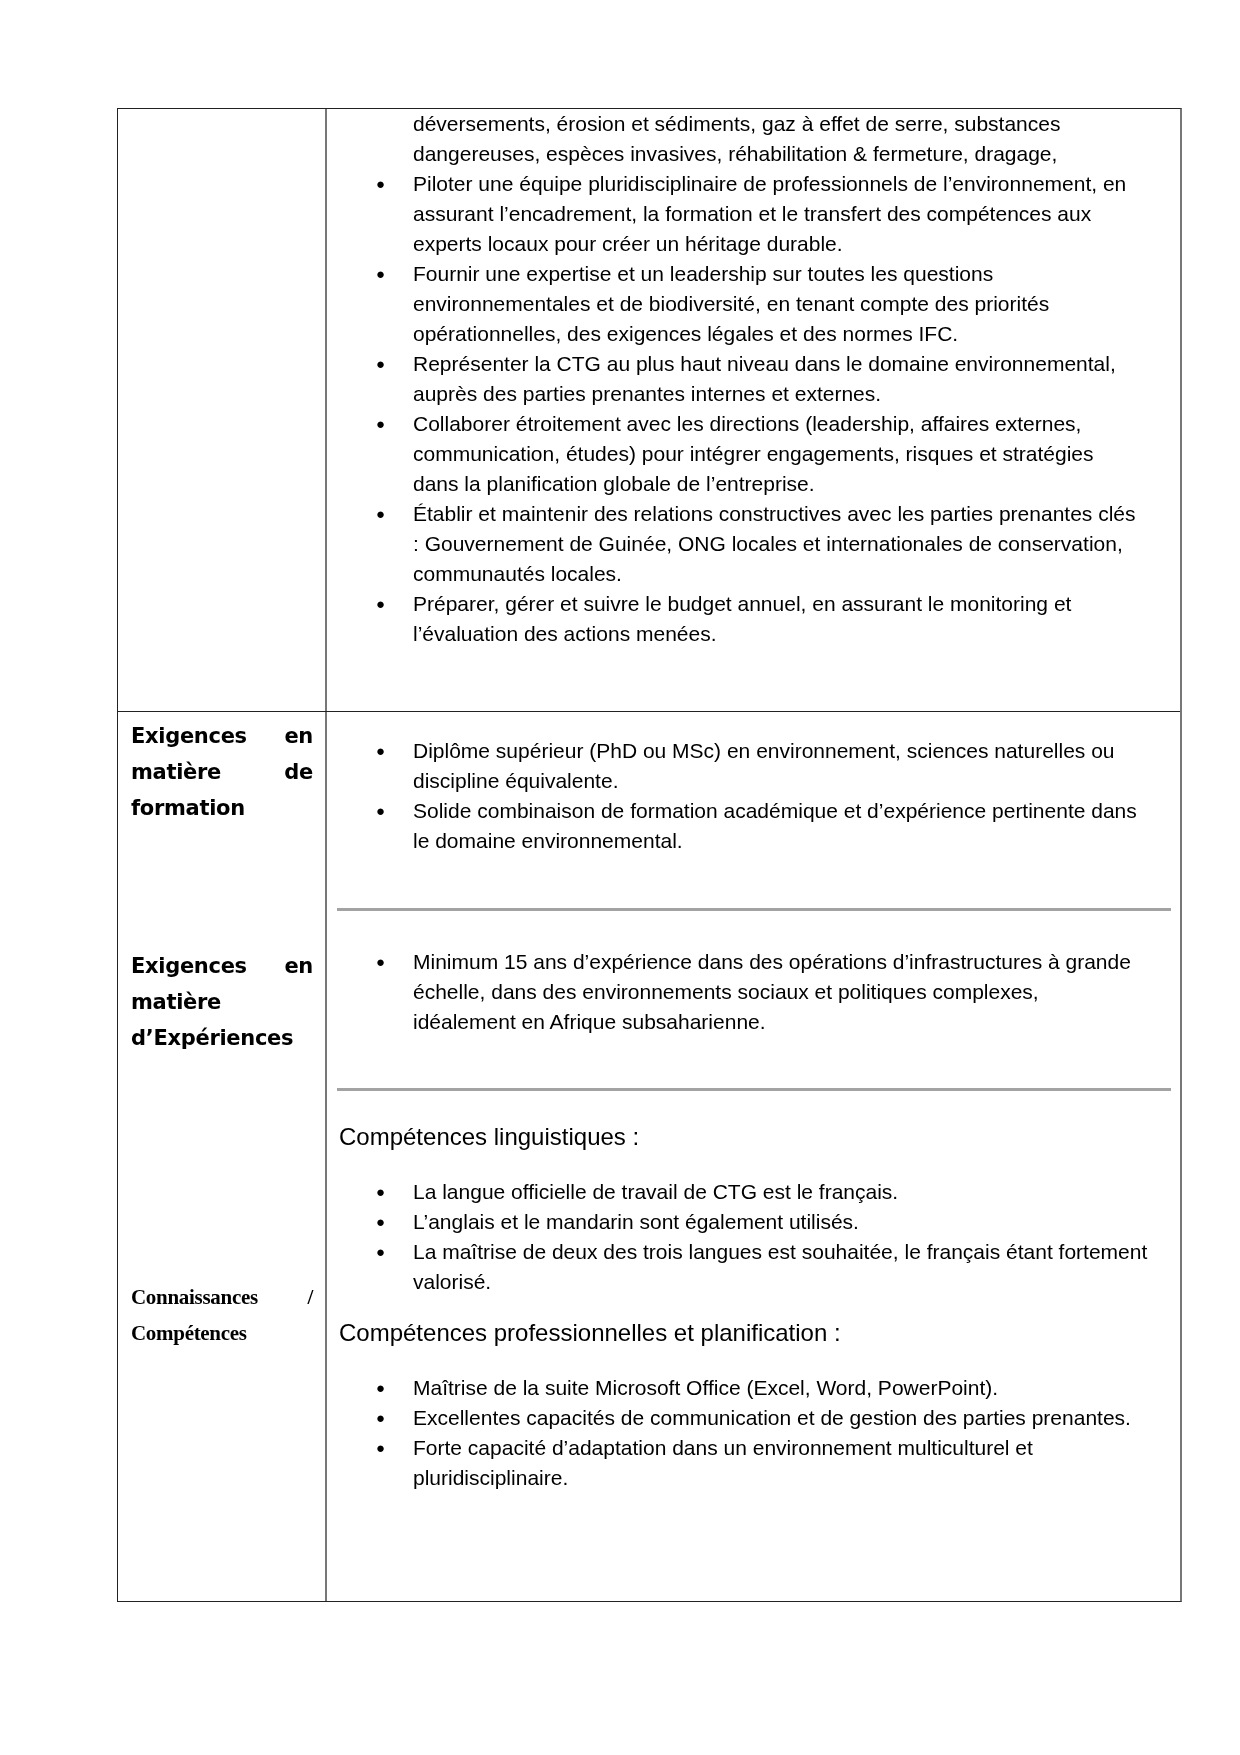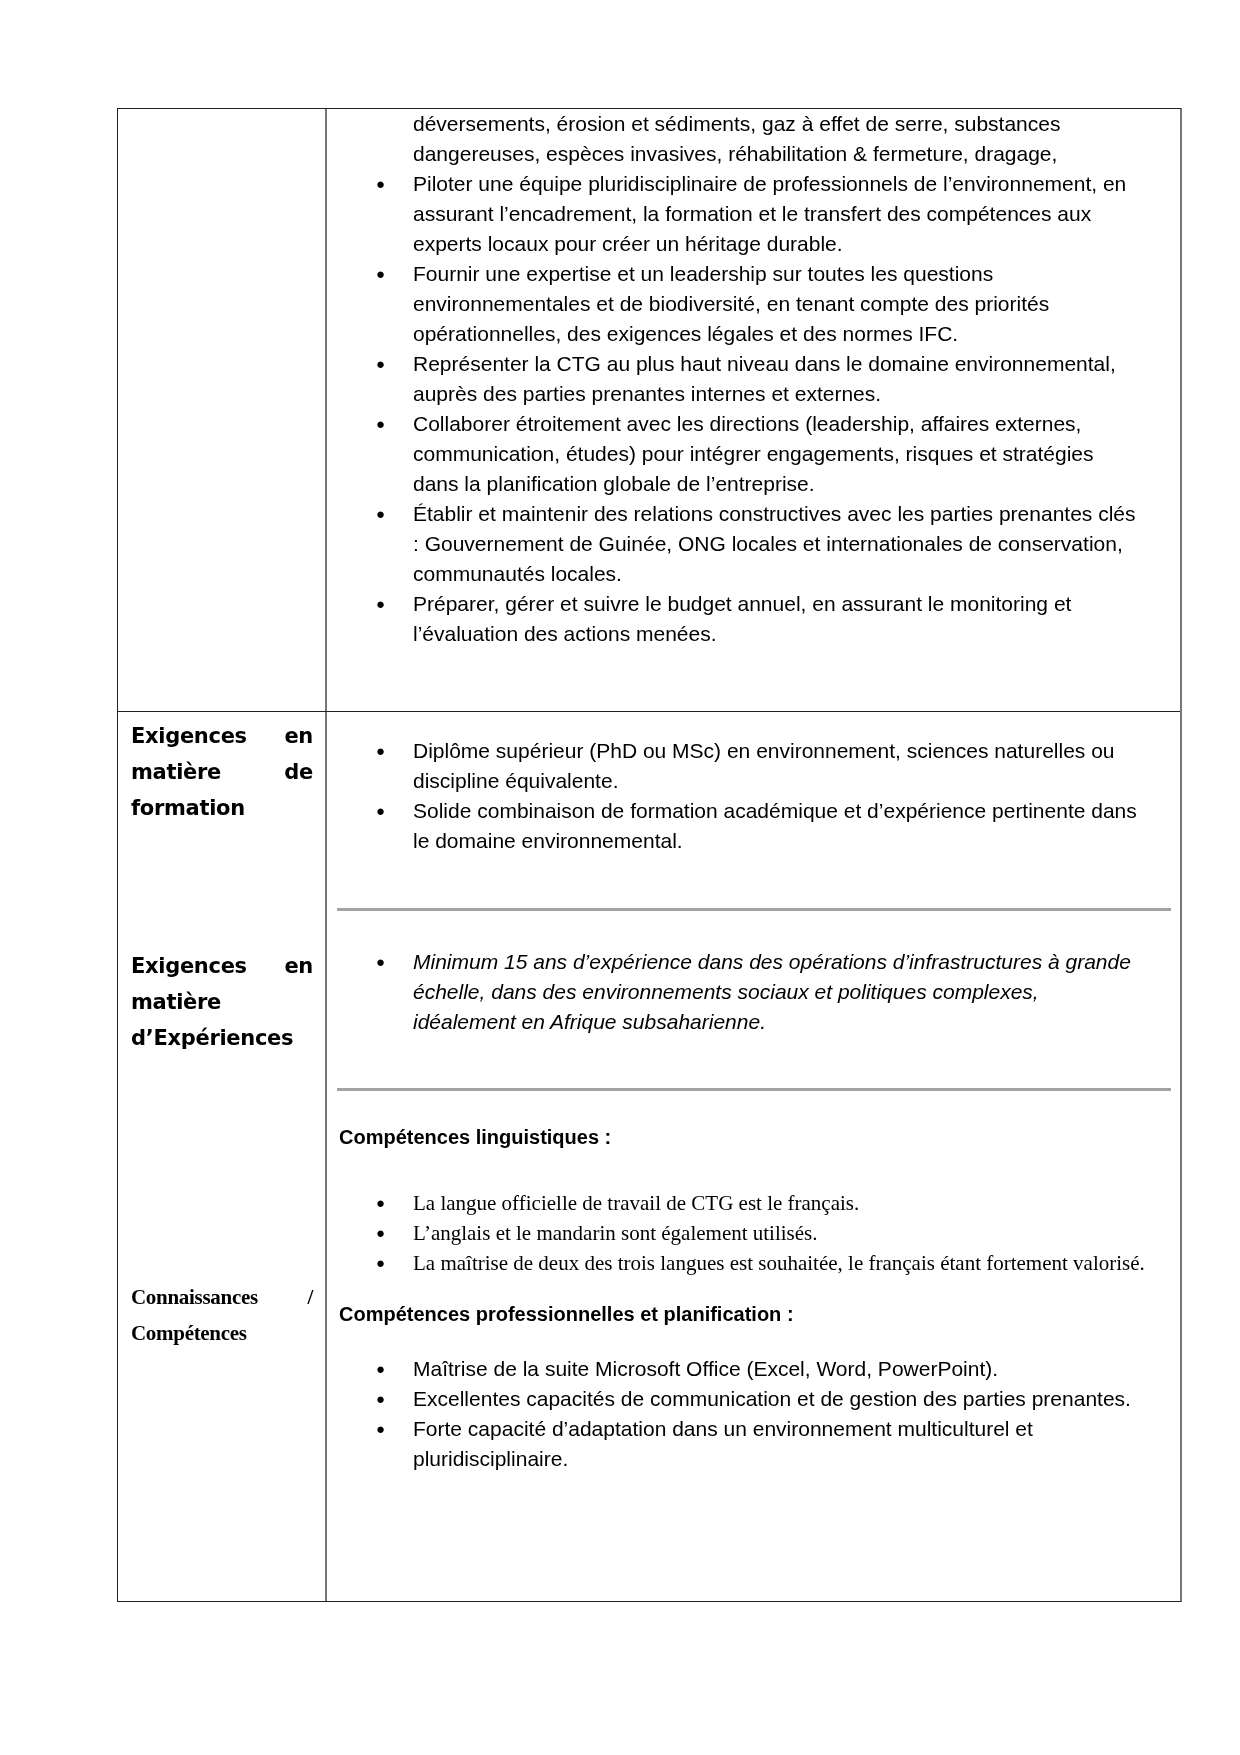--- a/index.html
+++ b/index.html
@@ -12,21 +12,21 @@
   .rule { position: absolute; left: 219px; width: 834px; height: 3px; background: #a3a3a3; }
   .label { position: absolute; left: 13px; width: 182px; font-family: "DejaVu Sans", sans-serif;
            font-weight: bold; font-size: 21px; line-height: 36px; text-align: justify;
            text-align-last: left; letter-spacing: -0.3px; }
   .label .jl { display: flex; justify-content: space-between; }
   .block { position: absolute; left: 221px; width: 835px; font-size: 21px; line-height: 30px; }
   ul.bl { list-style: none; margin: 0; padding: 0 0 0 74px; }
   ul.bl li { position: relative; }
   ul.bl li::before { content: "\25CF"; position: absolute; left: -37px; top: 0; font-size: 15px; }
   .cont { padding-left: 74px; }
-  .heading { font-weight: bold; font-size: 20px; line-height: 30px; padding-left: 0; }
+  .heading { font-weight: normal; font-size: 24px; line-height: 30px; padding-left: 0; }
 </style>
 </head>
 <body>
 
 <div class="table">
   <div class="vdiv"></div>
   <div class="hdiv"></div>
 
   <div class="block" style="top: 0px; width: 800px;">
     <div class="cont">déversements, érosion et sédiments, gaz à effet de serre, substances</div>
@@ -72,31 +72,31 @@
 
   <div class="block" style="top: 627px; width: 800px;">
     <ul class="bl">
       <li>Diplôme supérieur (PhD ou MSc) en environnement, sciences naturelles ou discipline équivalente.</li>
       <li>Solide combinaison de formation académique et d’expérience pertinente dans le domaine environnemental.</li>
     </ul>
   </div>
 
   <div class="rule" style="top: 799px;"></div>
 
-  <div class="block" style="top: 838px; width: 800px; font-style: italic;">
+  <div class="block" style="top: 838px; width: 800px;">
     <ul class="bl">
       <li>Minimum 15 ans d’expérience dans des opérations d’infrastructures à grande échelle, dans des environnements sociaux et politiques complexes, idéalement en Afrique subsaharienne.</li>
     </ul>
   </div>
 
   <div class="rule" style="top: 979px;"></div>
 
   <div class="block" style="top: 1013px; width: 830px;">
     <div class="heading">Compétences linguistiques :</div>
-    <ul class="bl" style="margin-top: 36px; font-family: Liberation Serif, serif;">
+    <ul class="bl" style="margin-top: 25px;">
       <li>La langue officielle de travail de CTG est le français.</li>
       <li>L’anglais et le mandarin sont également utilisés.</li>
       <li>La maîtrise de deux des trois langues est souhaitée, le français étant fortement valorisé.</li>
     </ul>
     <div class="heading" style="margin-top: 21px;">Compétences professionnelles et planification :</div>
     <ul class="bl" style="margin-top: 25px; width: 760px;">
       <li>Maîtrise de la suite Microsoft Office (Excel, Word, PowerPoint).</li>
       <li>Excellentes capacités de communication et de gestion des parties prenantes.</li>
       <li>Forte capacité d’adaptation dans un environnement multiculturel et pluridisciplinaire.</li>
     </ul>

